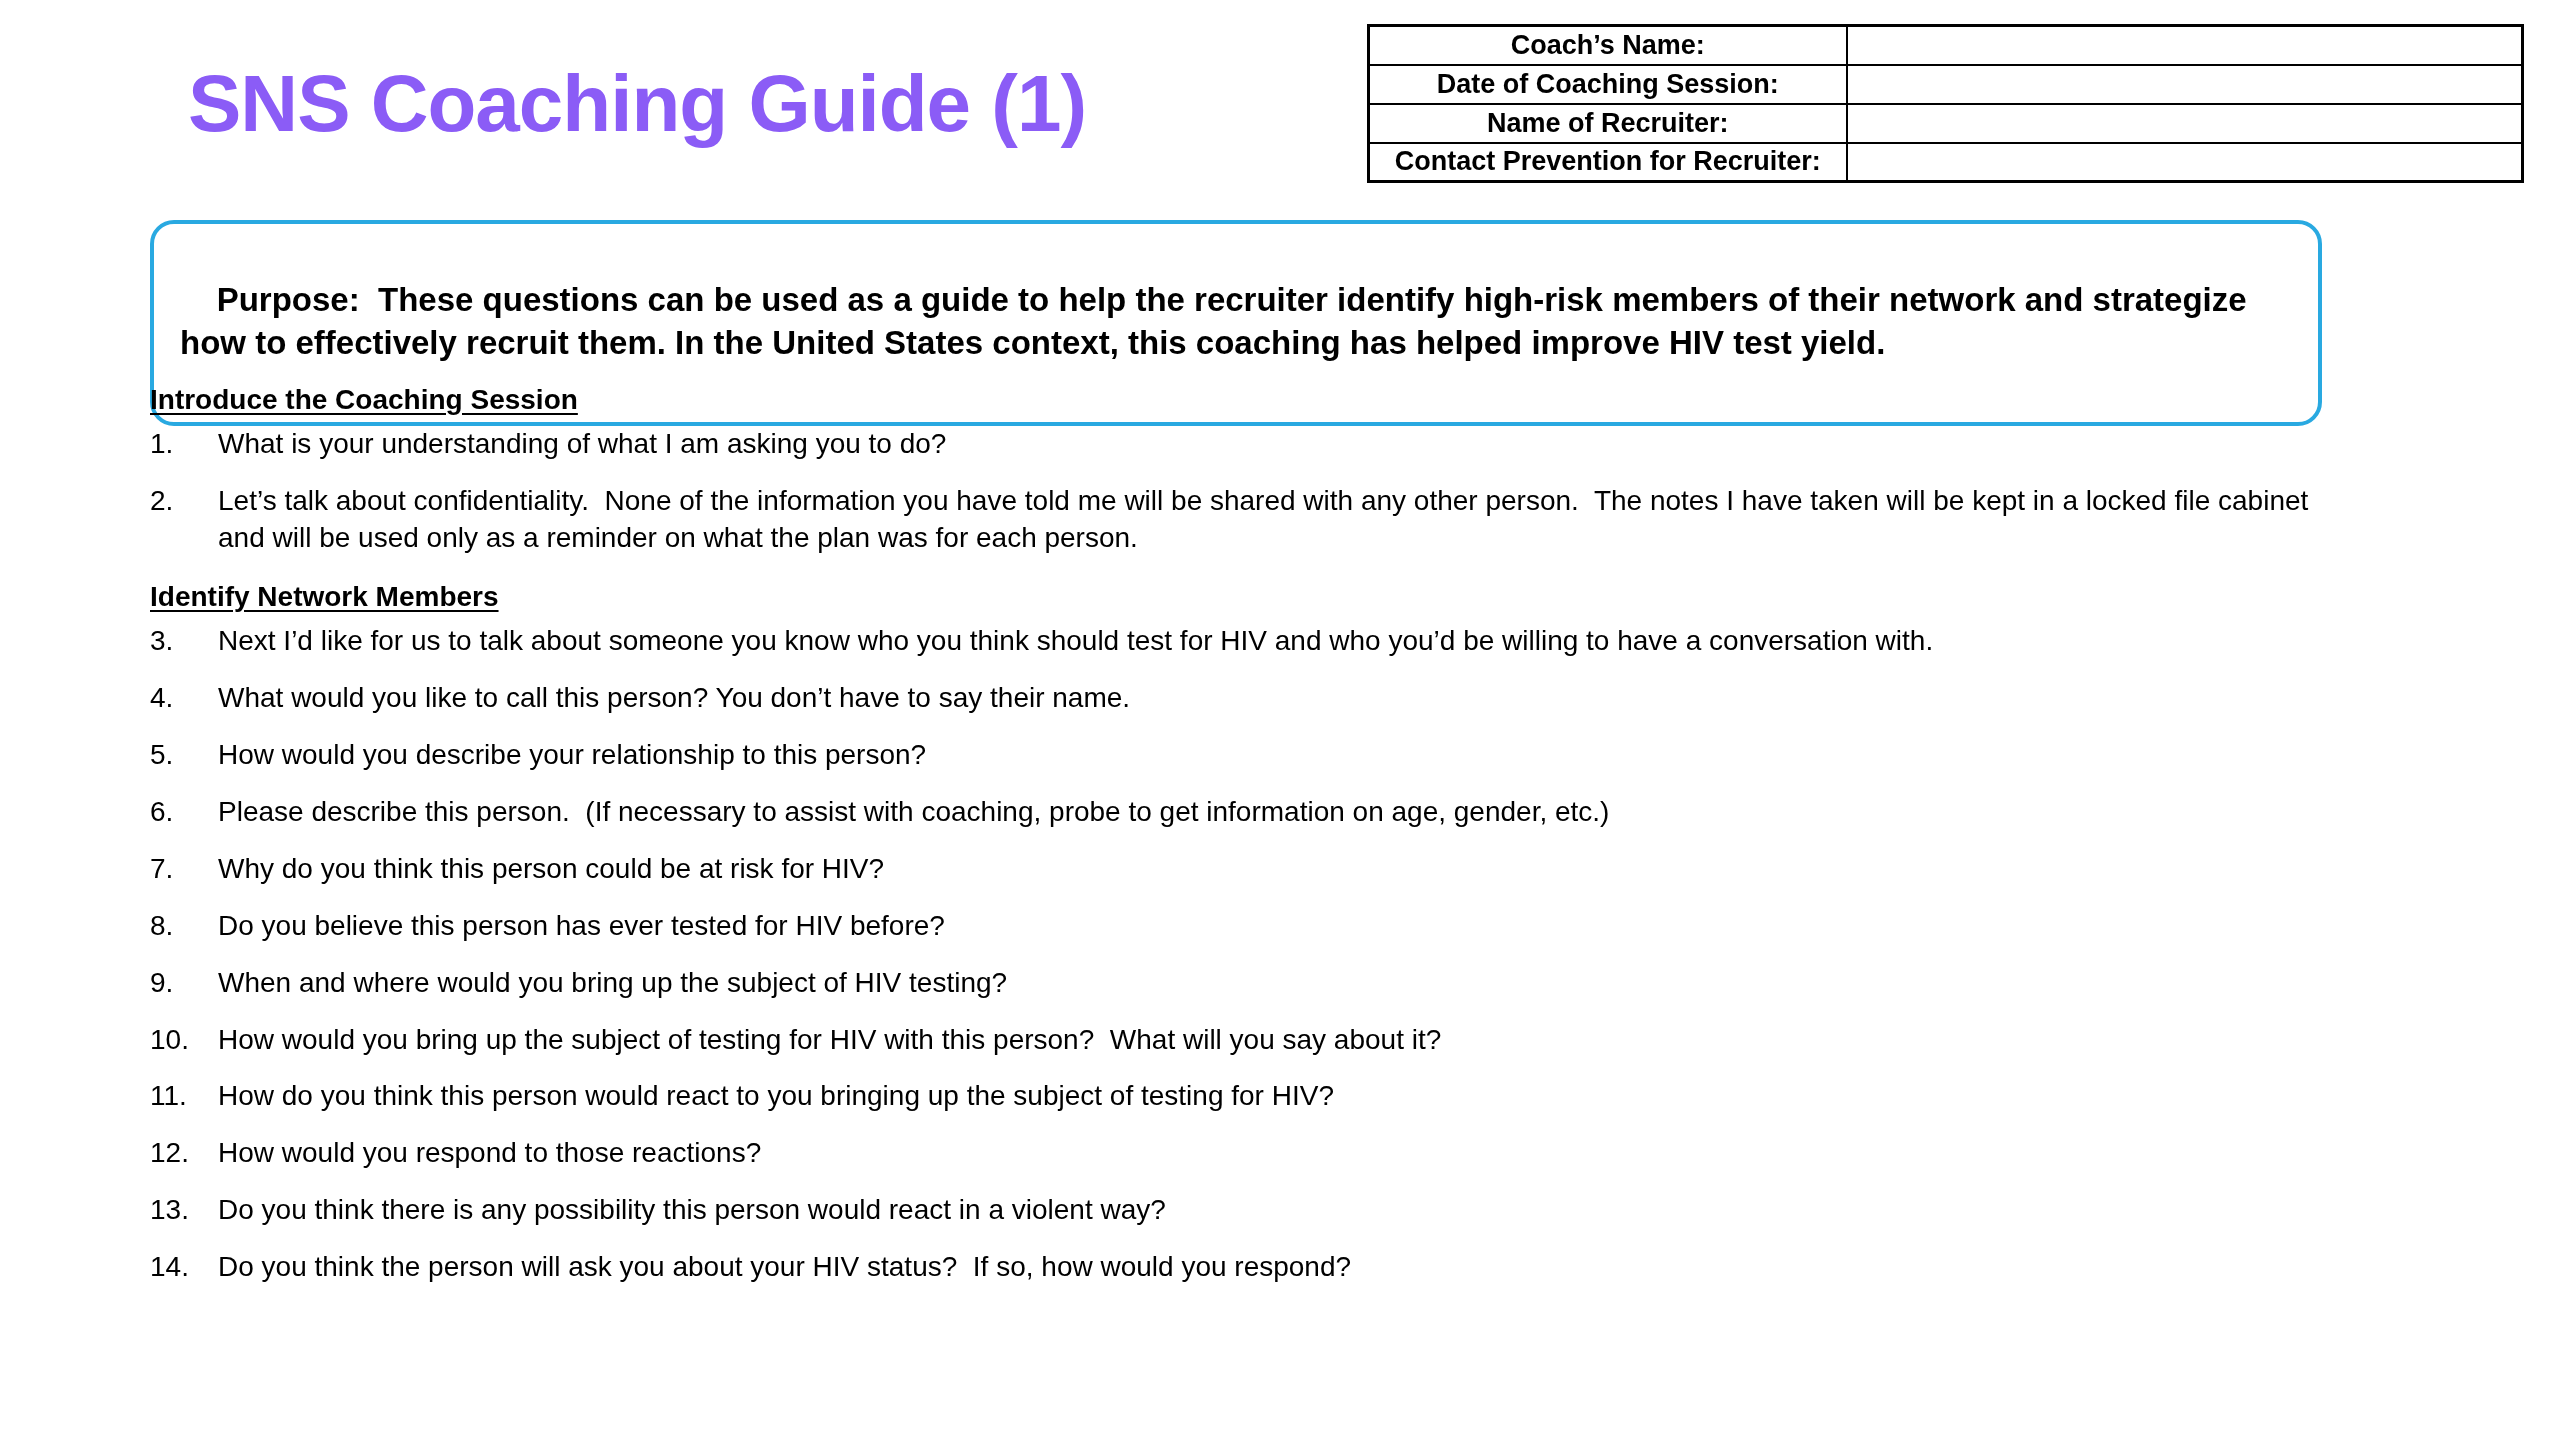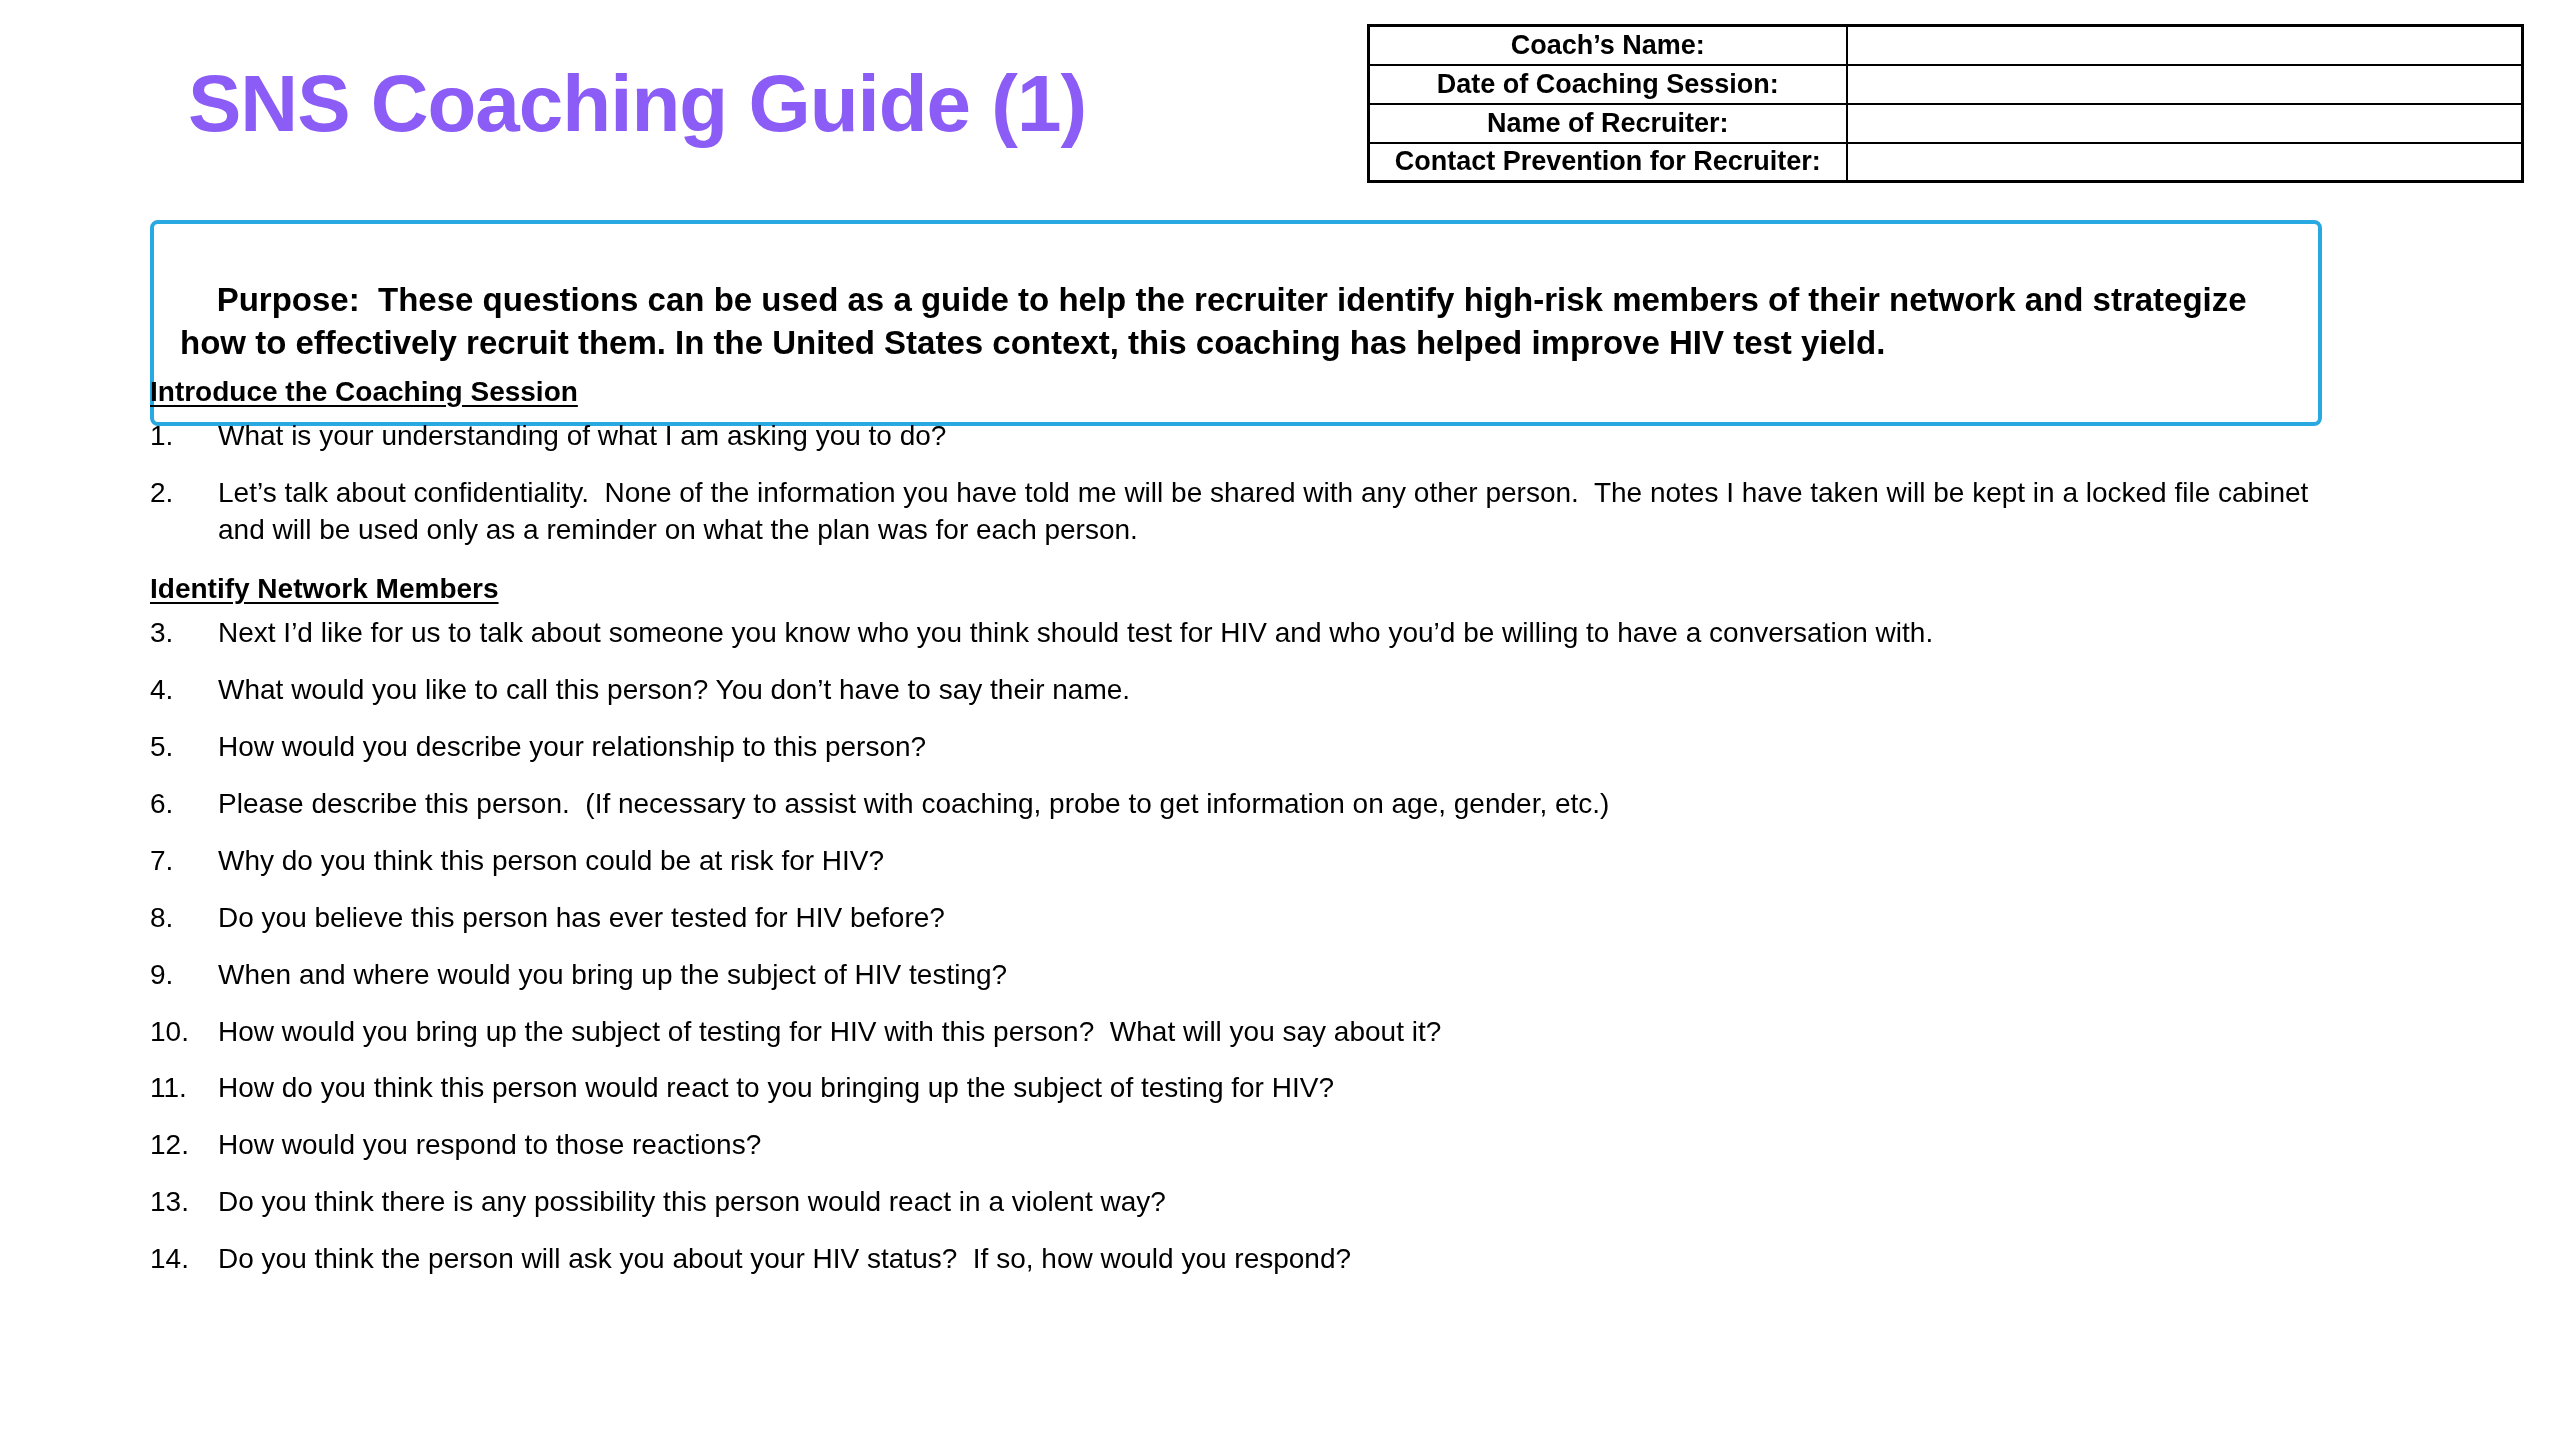--- a/index.html
+++ b/index.html
@@ -57,21 +57,21 @@
   }
 
   
   .purpose-box {
     position: absolute;
     left: 150px;
     top: 220px;
     width: 2172px;
     box-sizing: border-box;
     border: 4px solid #29A9E1;
-    border-radius: 8px;
+    border-radius: 24px;
     padding: 12px 26px 14px 26px;
     font-size: 33px;
     font-weight: bold;
     line-height: 1.3;
     white-space: pre-wrap;
   }
 
   
   .content {
     position: absolute;
@@ -81,21 +81,21 @@
     font-size: 28px;
   }
   .section-heading {
     font-weight: bold;
     text-decoration: underline;
     text-underline-offset: 4px;
     font-size: 28px;
     margin: 24px 0 10px 0;
   }
   .section:first-child .section-heading {
-    margin-top: 8px;
+    margin-top: 16px;
   }
   .item {
     display: flex;
     margin-bottom: 20px;
     line-height: 1.32;
   }
   .item .num {
     flex: 0 0 68px;
   }
   .item .text {

